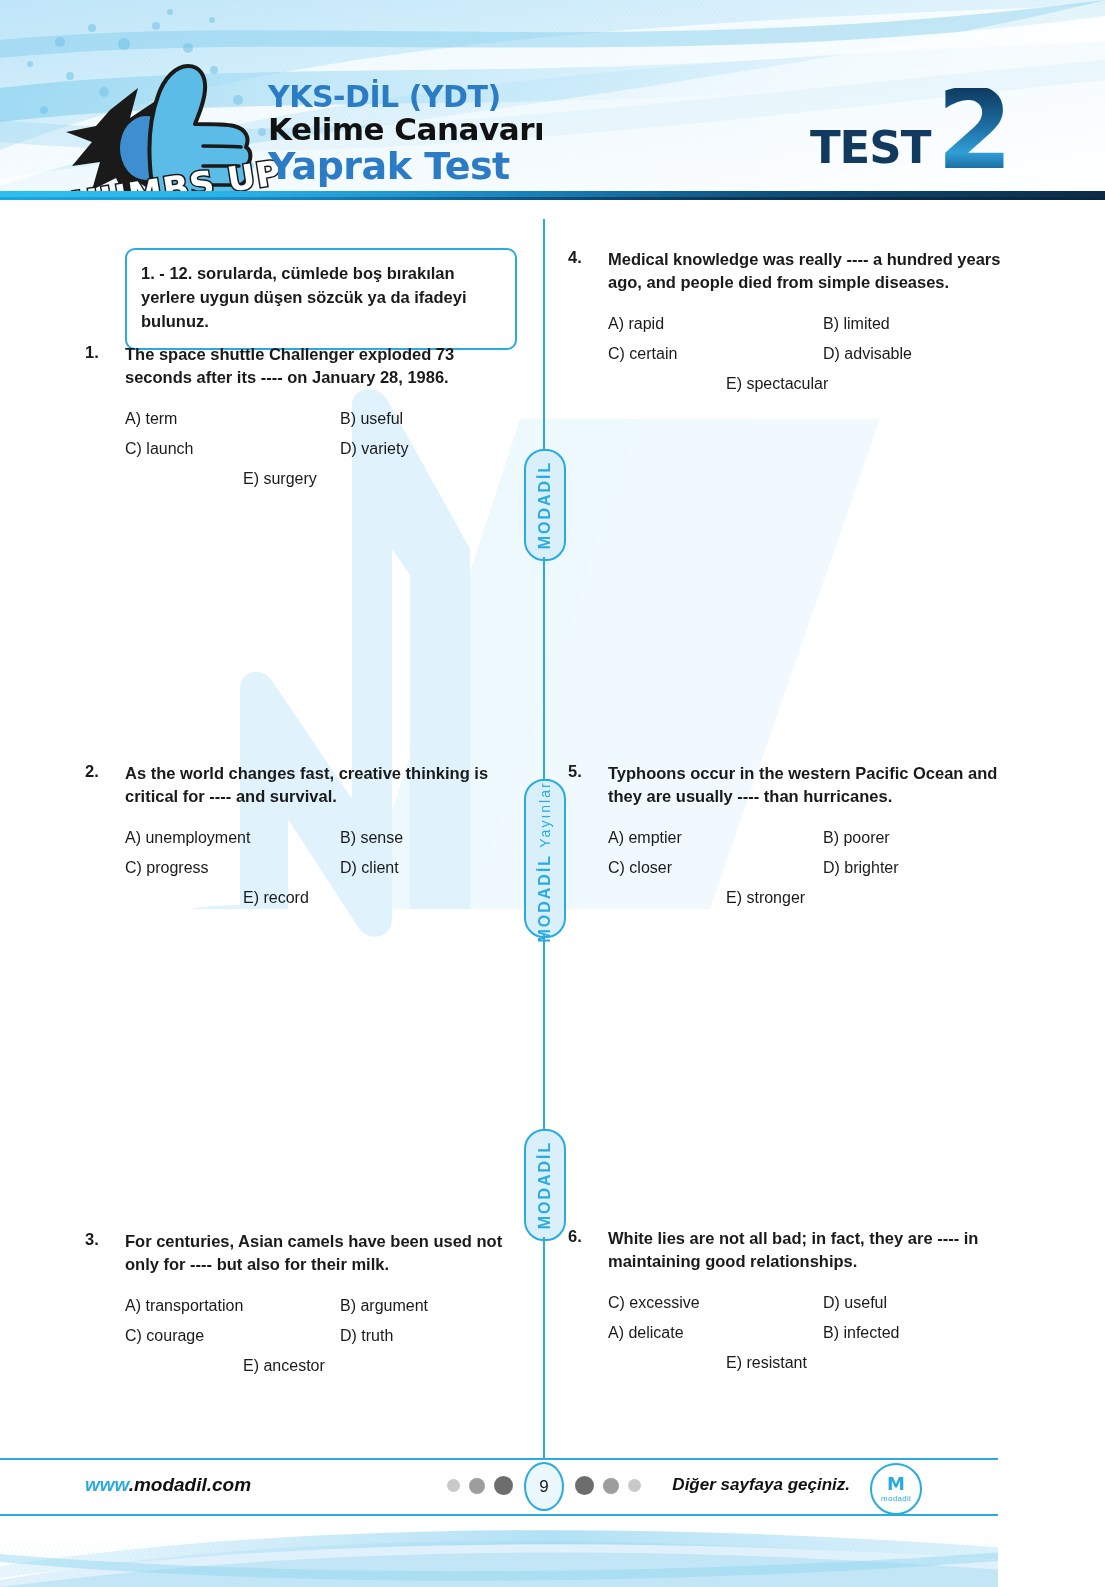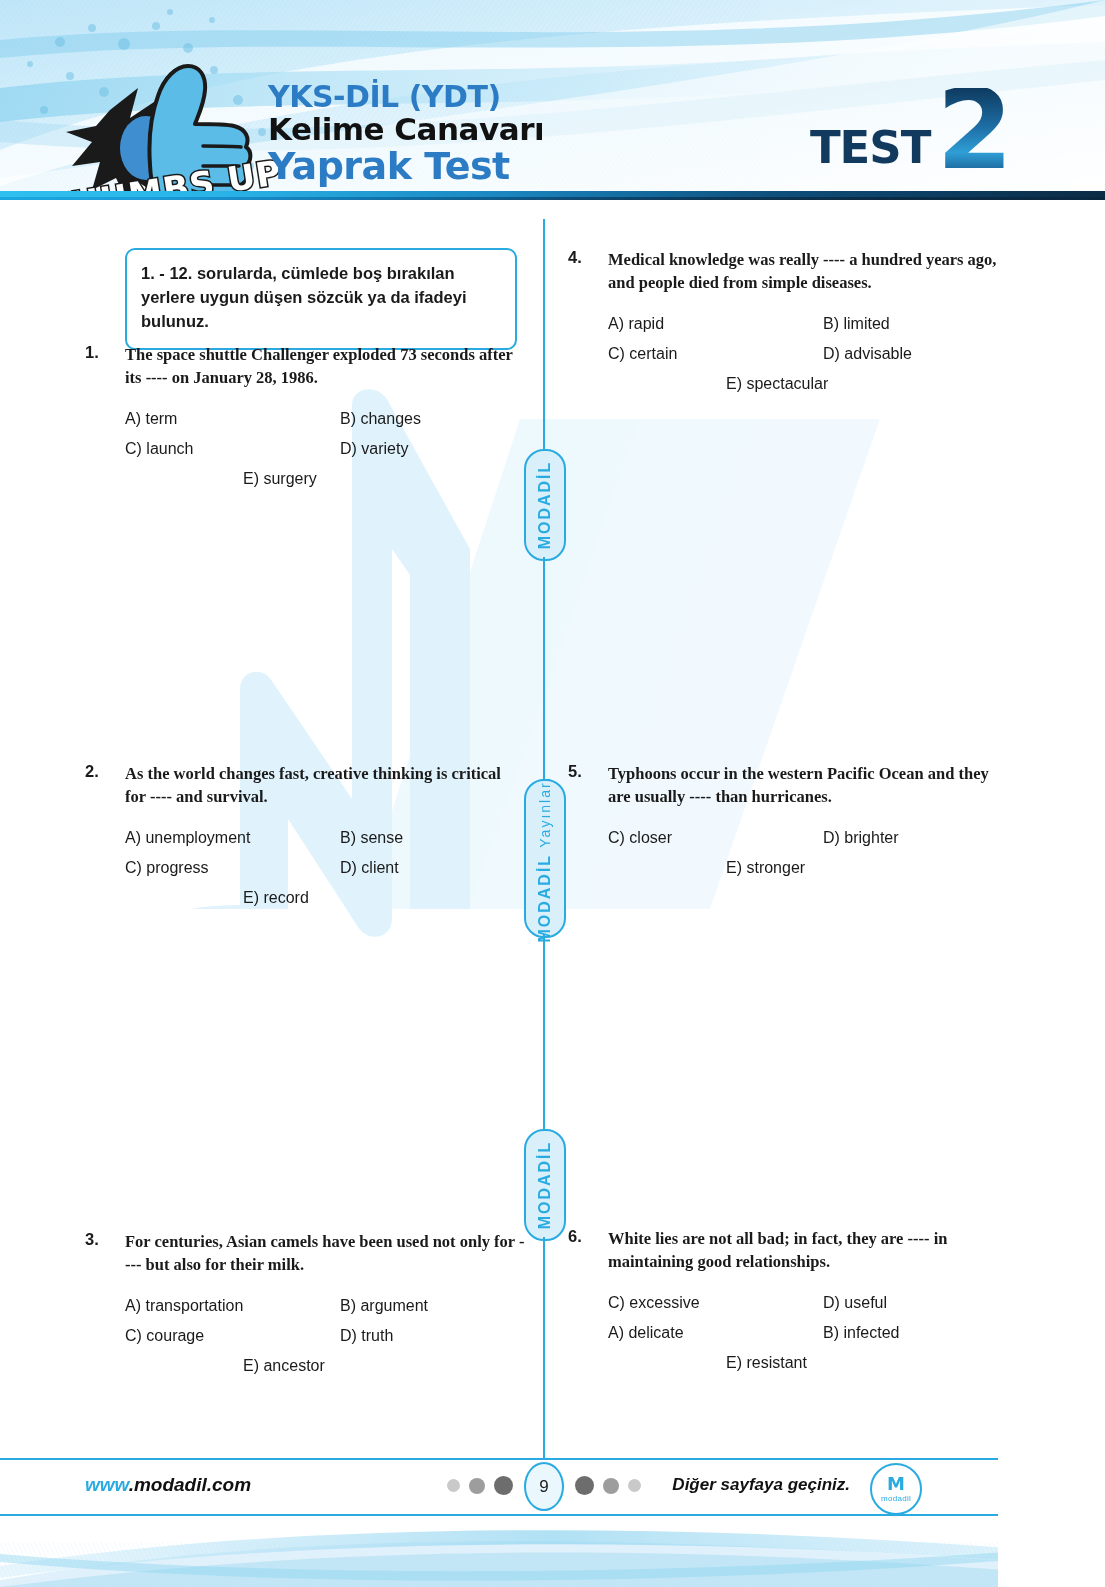--- a/index.html
+++ b/index.html
@@ -189,21 +189,20 @@
     flex: 0 0 40px;
     font-size: 16.5px;
     font-weight: 700;
     color: #1a1a1a;
   }
   .q-text {
     font-size: 16.5px;
     font-weight: 700;
     color: #1a1a1a;
     line-height: 1.4;
-    font-family: Liberation Serif, serif;
   }
   .opts {
     margin-top: 21px;
     padding-left: 40px;
   }
   .opt-row {
     display: flex;
     margin-bottom: 12px;
   }
   .opt {
@@ -425,21 +424,21 @@
     </div>
 
     <div class="q" style="left:85px; top:124px; width:440px;">
       <div class="q-head">
         <div class="q-num">1.</div>
         <div class="q-text">The space shuttle Challenger exploded 73 seconds after its ---- on January 28, 1986.</div>
       </div>
       <div class="opts">
         <div class="opt-row">
           <div class="opt opt-a">A) term</div>
-          <div class="opt">B) changes</div>
+          <div class="opt">B) useful</div>
         </div>
         <div class="opt-row">
           <div class="opt opt-a">C) launch</div>
           <div class="opt">D) variety</div>
         </div>
         <div class="opt-row opt-e-row">
           <div class="opt">E) surgery</div>
         </div>
       </div>
     </div>
@@ -503,20 +502,24 @@
         </div>
       </div>
     </div>
 
     <div class="q" style="left:568px; top:543px; width:445px;">
       <div class="q-head">
         <div class="q-num">5.</div>
         <div class="q-text">Typhoons occur in the western Pacific Ocean and they are usually ---- than hurricanes.</div>
       </div>
       <div class="opts">
+        <div class="opt-row">
+          <div class="opt opt-a">A) emptier</div>
+          <div class="opt">B) poorer</div>
+        </div>
         <div class="opt-row">
           <div class="opt opt-a">C) closer</div>
           <div class="opt">D) brighter</div>
         </div>
         <div class="opt-row opt-e-row">
           <div class="opt">E) stronger</div>
         </div>
       </div>
     </div>
 

